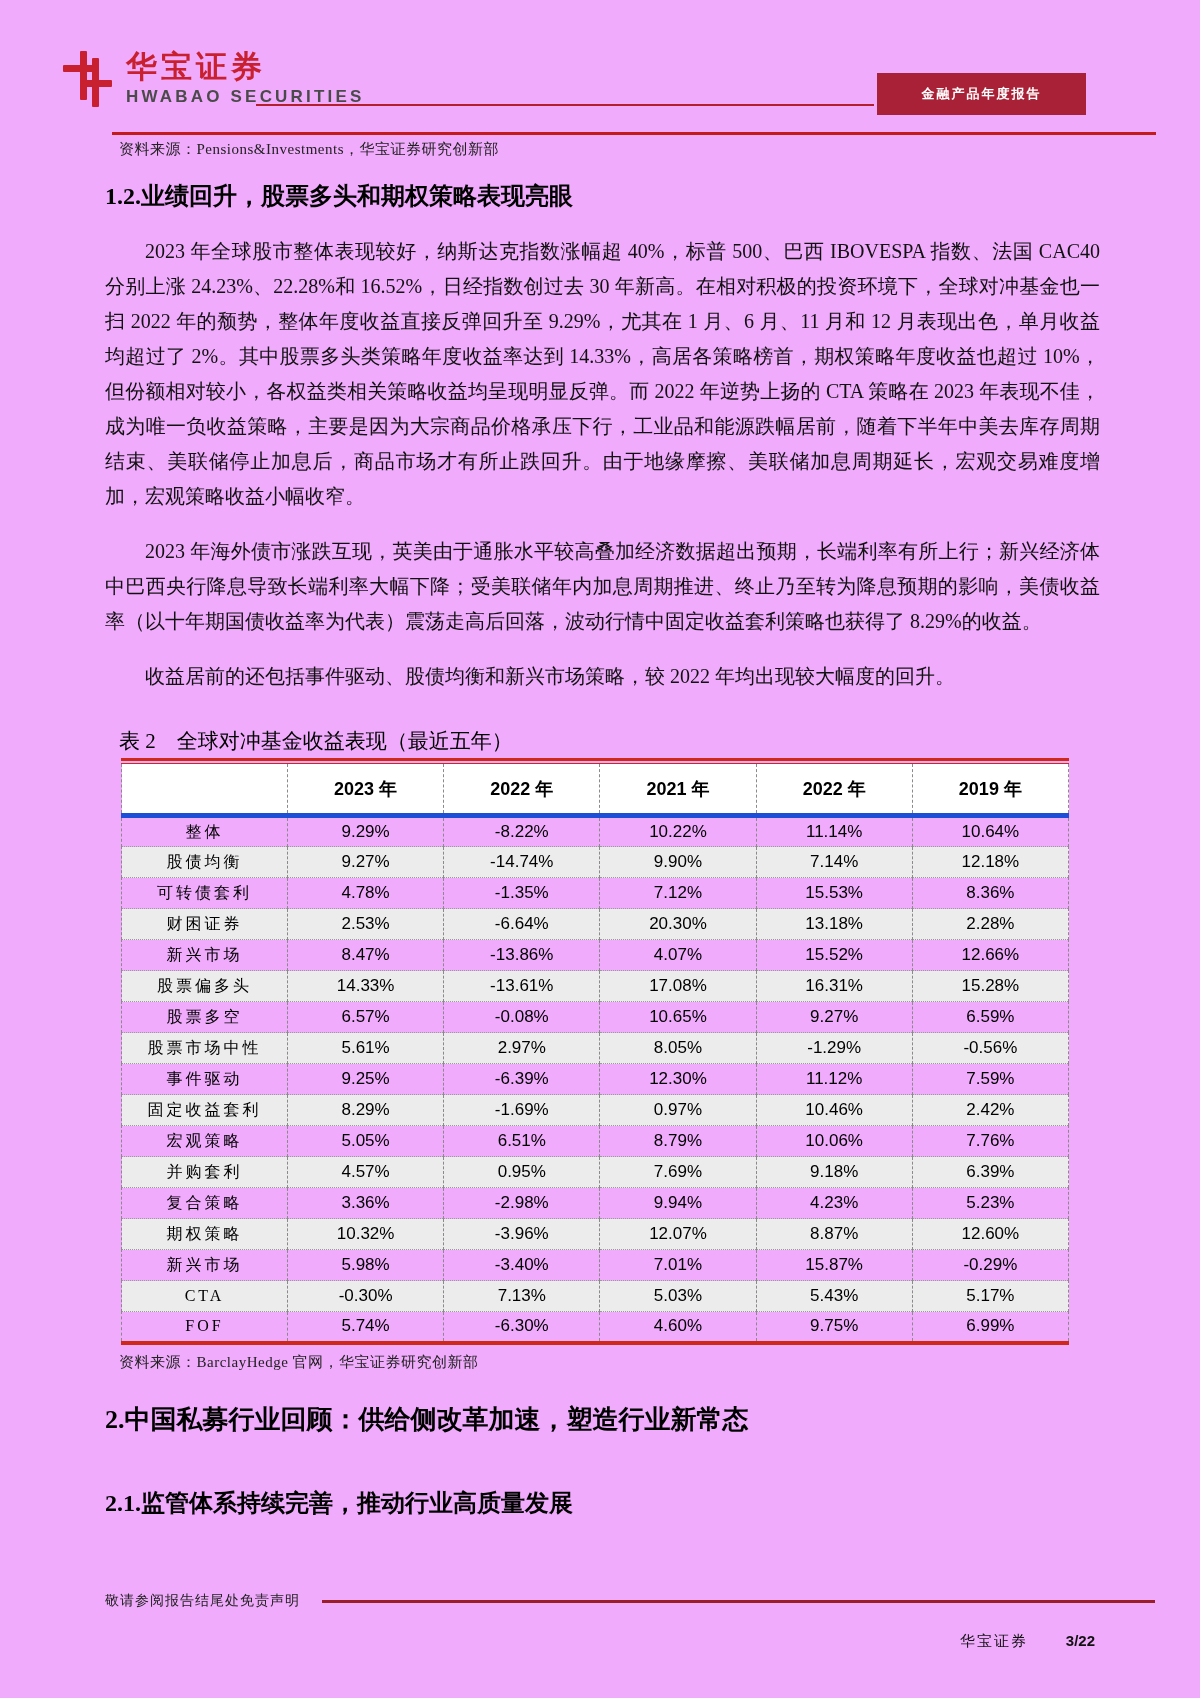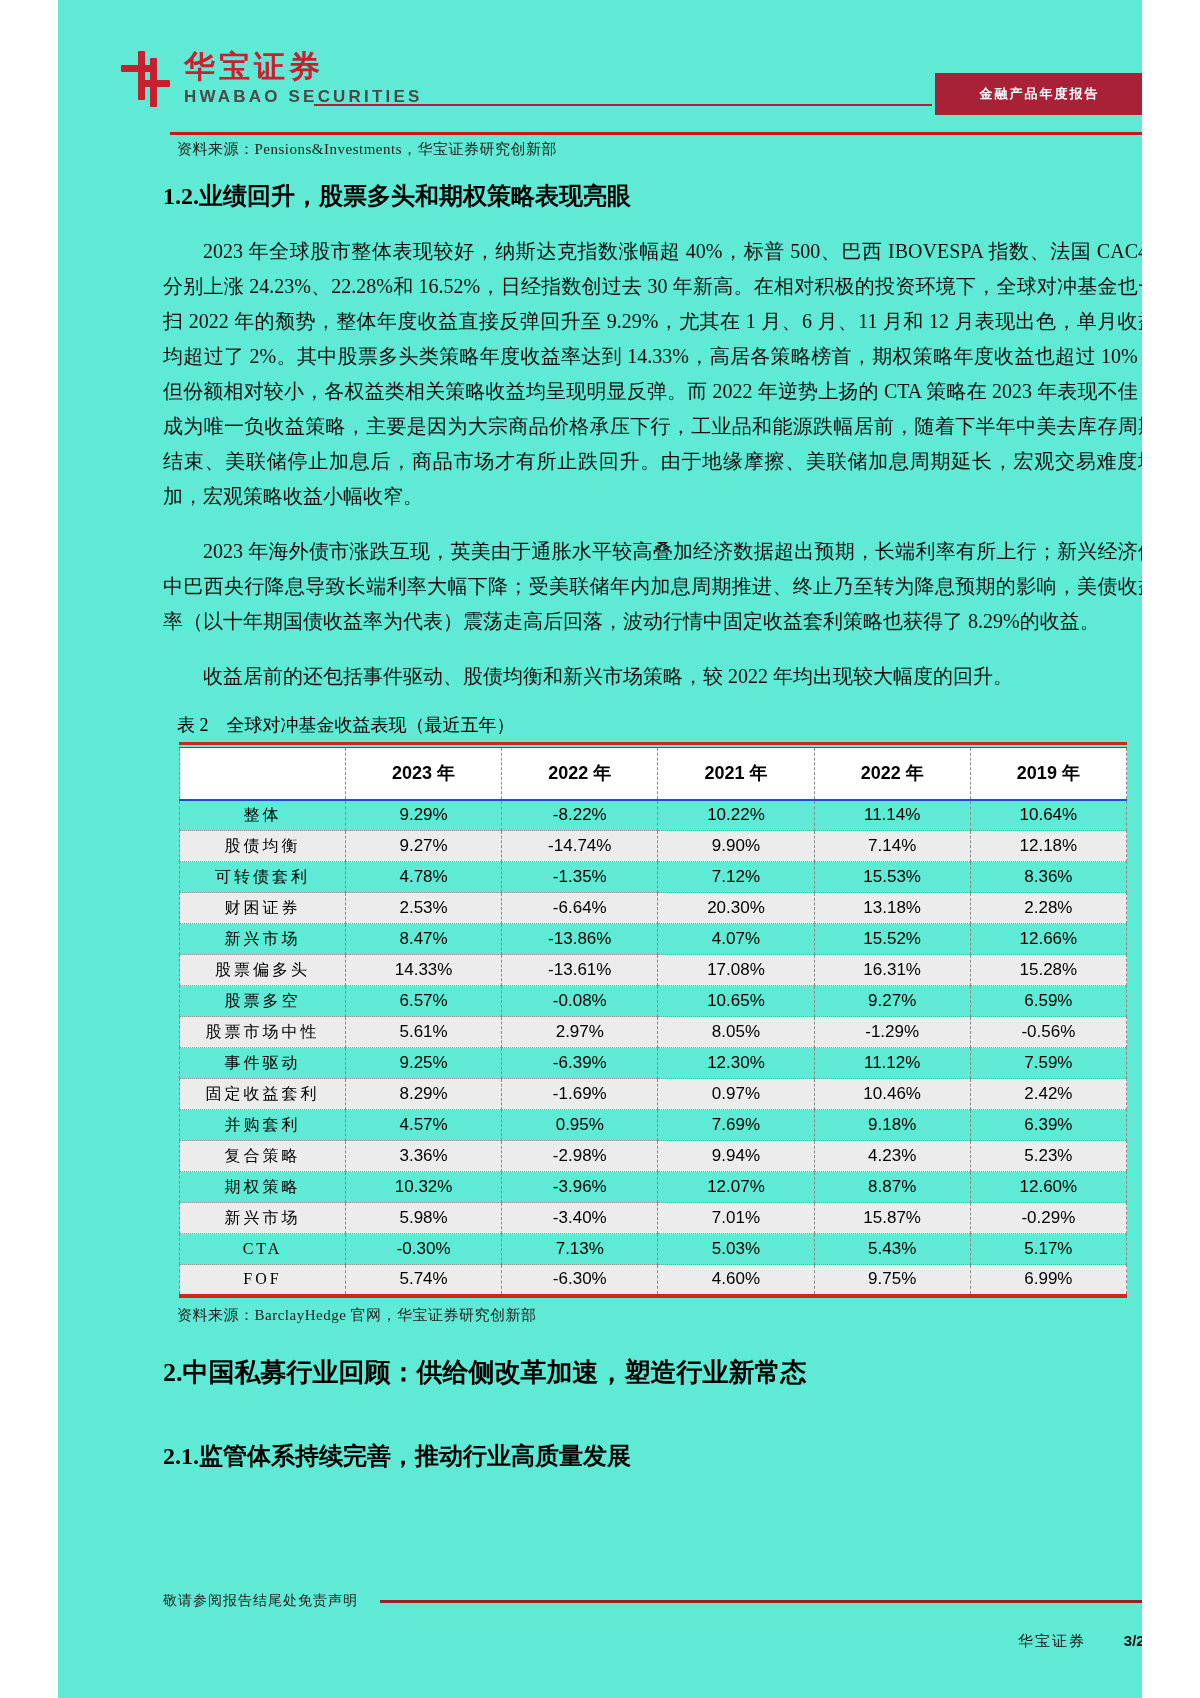--- a/index.html
+++ b/index.html
@@ -1,21 +1,21 @@
 <!DOCTYPE html>
 <html lang="zh"><head>
 <meta charset="utf-8">
 <style>
   * { margin:0; padding:0; box-sizing:border-box; }
   html,body { background:#ffffff; }
   .page {
     position:relative;
-    width:1084px; height:1698px;
+    width:1200px; height:1698px;
     margin:0 auto;
-    background:#5eead4;
+    background:#f0abfc;
     font-family:"Liberation Serif","DejaVu Serif",serif;
     color:#111111;
     overflow:hidden;
   }
 
   
   .hdr { position:absolute; top:0; left:0; width:1200px; height:138px; }
   .logo-block { position:absolute; left:60px; top:50px; display:flex; align-items:flex-start; }
   .logo-mark { width:54px; height:58px; margin-right:12px; }
   .logo-cn {
@@ -44,33 +44,33 @@
   .h-sub { font-size:24px; line-height:32px; font-weight:bold; margin-top:20px; color:#000; }
   .h-main { font-size:26px; line-height:34px; font-weight:bold; margin-top:30px; color:#000; }
   .h-sub2 { font-size:24px; line-height:32px; font-weight:bold; margin-top:50px; color:#000; }
   .para {
     margin-top:20px; font-size:20px; line-height:35px;
     text-align:justify; text-indent:2em; color:#111;
   }
   .para:first-of-type { margin-top:22px; }
 
   
-  .tbl-caption { margin-top:20px; font-size:18px; line-height:22px; padding-left:14px; color:#000; }
+  .tbl-caption { margin-top:36px; font-size:21px; line-height:22px; padding-left:14px; color:#000; }
   .tbl-wrap { margin-top:6px; margin-left:16px; width:948px; border-top:3px solid #D02818; padding-top:2px; }
   table.hedge {
     width:100%; border-collapse:collapse; table-layout:fixed;
     border-top:1px solid #D02818;
     border-bottom:4px solid #D02818;
     border-left:1px dashed #8a8a8a; border-right:1px dashed #8a8a8a;
     font-family:"Liberation Sans","DejaVu Sans",sans-serif;
   }
   table.hedge col.c-lbl { width:166px; }
   table.hedge th {
     height:52px; font-size:18px; font-weight:bold; text-align:center;
-    border-bottom:2px solid #1d4ed8; color:#000; background:#fff;
+    border-bottom:5px solid #1d4ed8; color:#000; background:#fff;
   }
   table.hedge th + th, table.hedge td + td { border-left:1px dashed #8a8a8a; }
   table.hedge td {
     height:31px; font-size:17px; text-align:center; color:#000;
     vertical-align:middle;
   }
   table.hedge tbody tr + tr td { border-top:1px dotted #9a9a9a; }
   table.hedge tbody tr:nth-child(even) td { background:#ECECEC; }
   table.hedge td.lbl {
     font-family:"Liberation Serif","DejaVu Serif",serif;
@@ -221,20 +221,28 @@
             </tr>
             <tr>
               <td class="lbl">固定收益套利</td>
               <td>8.29%</td>
               <td>-1.69%</td>
               <td>0.97%</td>
               <td>10.46%</td>
               <td>2.42%</td>
             </tr>
             <tr>
+              <td class="lbl">宏观策略</td>
+              <td>5.05%</td>
+              <td>6.51%</td>
+              <td>8.79%</td>
+              <td>10.06%</td>
+              <td>7.76%</td>
+            </tr>
+            <tr>
               <td class="lbl">并购套利</td>
               <td>4.57%</td>
               <td>0.95%</td>
               <td>7.69%</td>
               <td>9.18%</td>
               <td>6.39%</td>
             </tr>
             <tr>
               <td class="lbl">复合策略</td>
               <td>3.36%</td>

